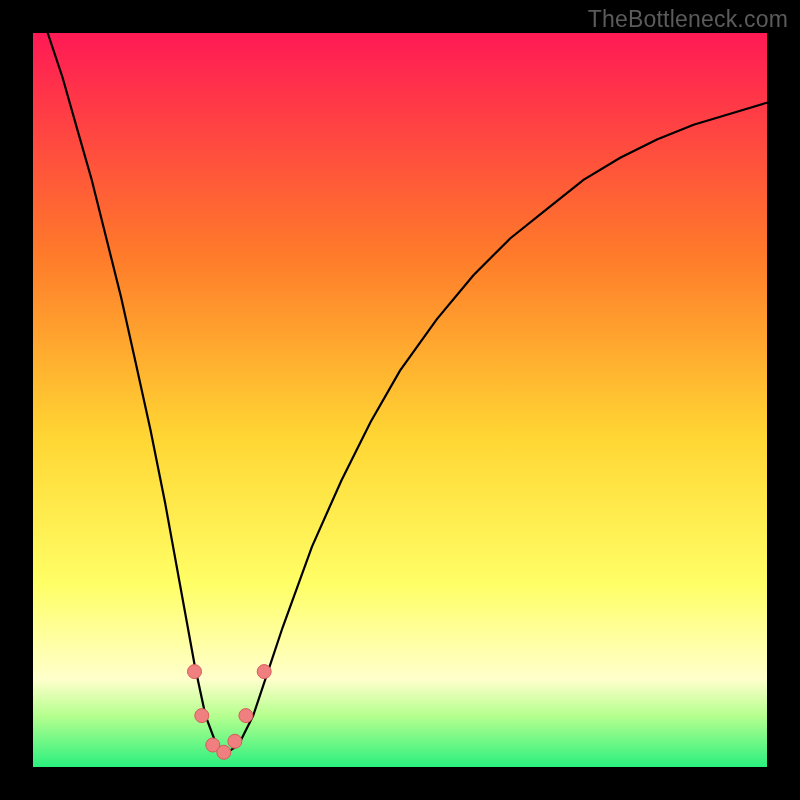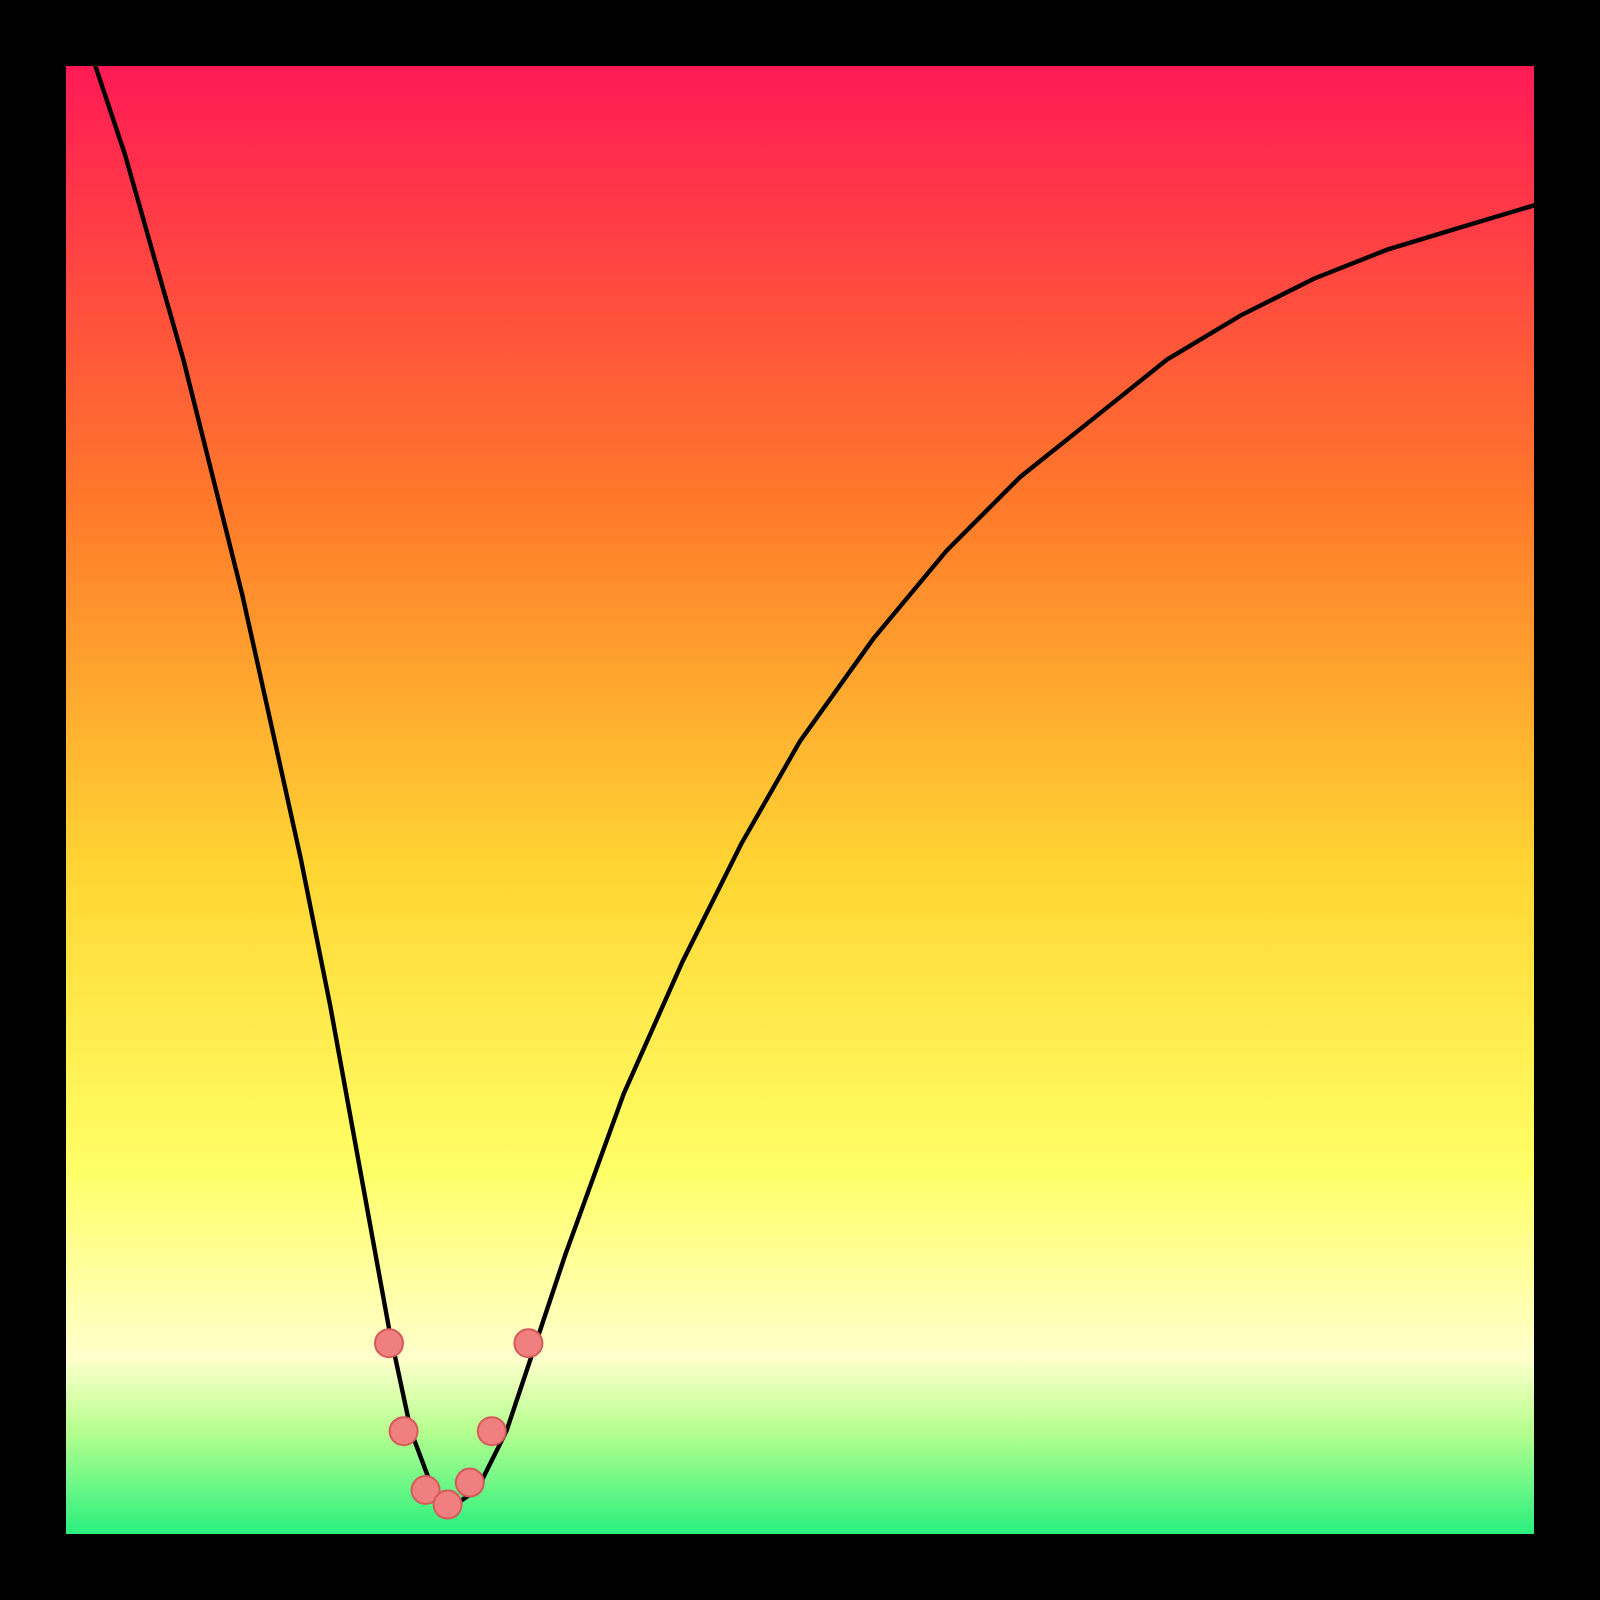--- a/index.html
+++ b/index.html
@@ -32,20 +32,21 @@
     font-weight: 500;
     letter-spacing: 0.2px;
     user-select: none;
   }
 </style>
 </head>
 <body>
 
 <div class="frame">
 
+  <div class="watermark">TheBottleneck.com</div>
 
   <svg class="plot" viewBox="0 0 734 734" preserveAspectRatio="none">
     <defs>
       <linearGradient id="bg-grad" x1="0" y1="0" x2="0" y2="1">
       <stop offset="0%" stop-color="#ff1a55"></stop>
           <stop offset="30%" stop-color="#ff7a2a"></stop>
           <stop offset="55%" stop-color="#ffd633"></stop>
           <stop offset="75%" stop-color="#ffff66"></stop>
           <stop offset="88%" stop-color="#ffffcc"></stop>
           <stop offset="93%" stop-color="#b6ff8f"></stop>

